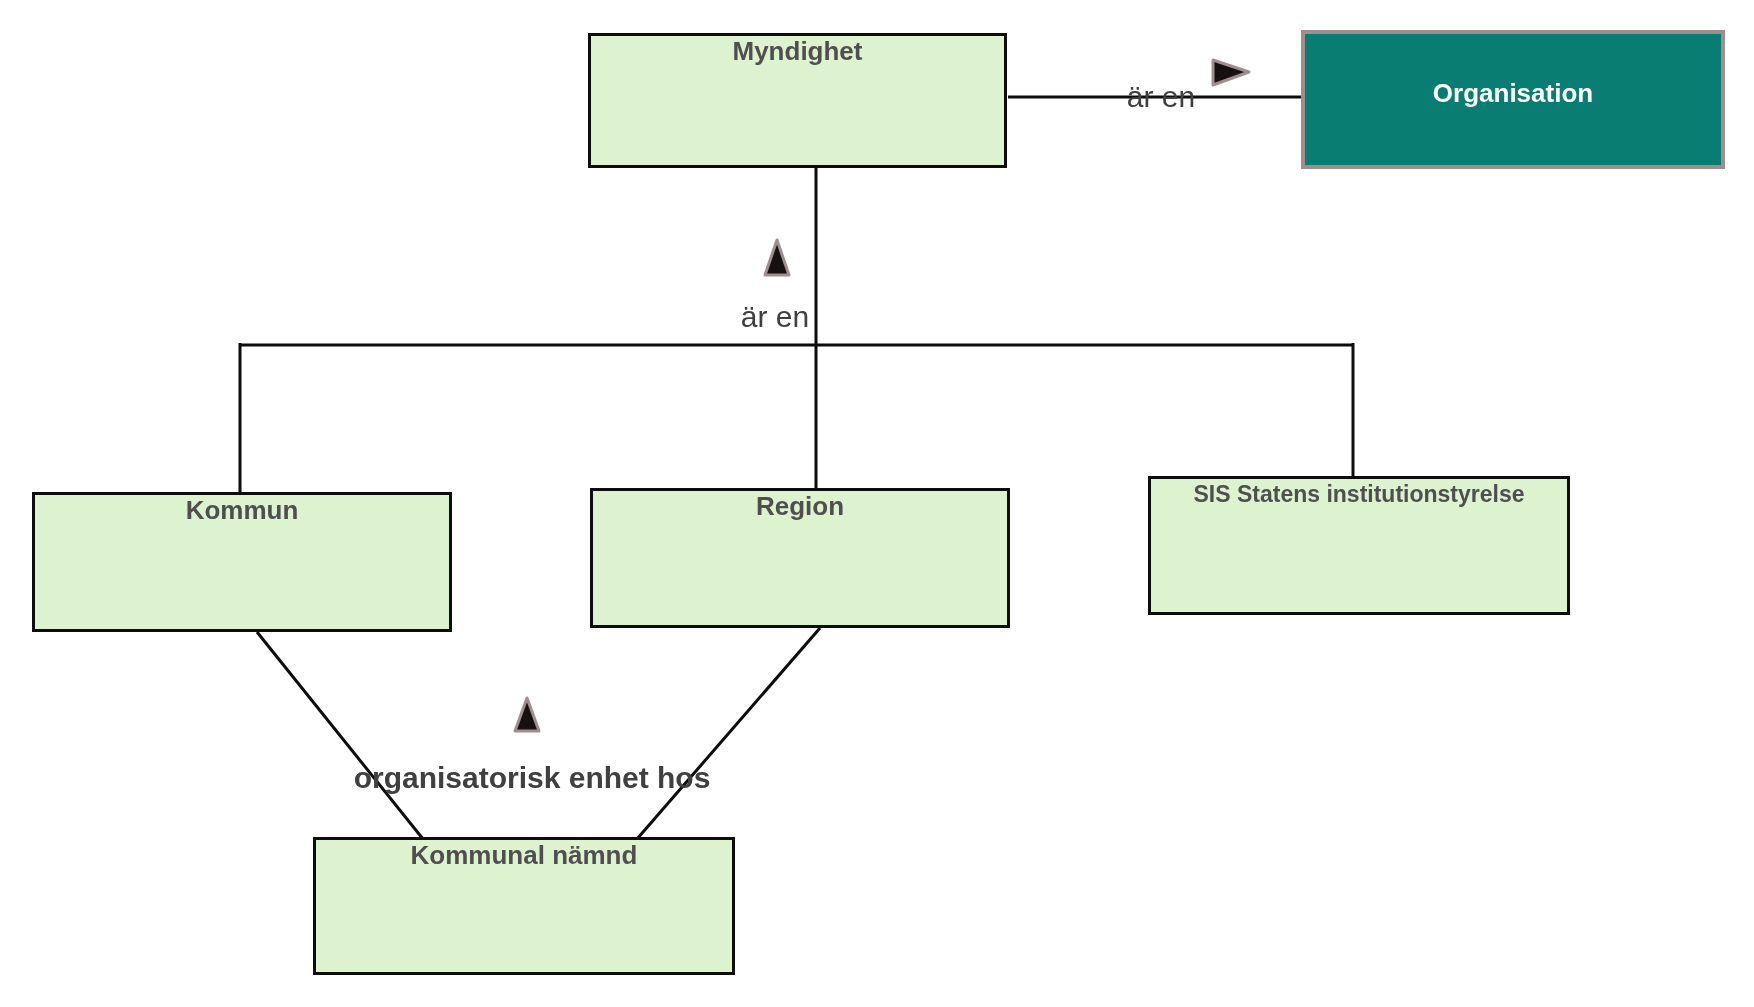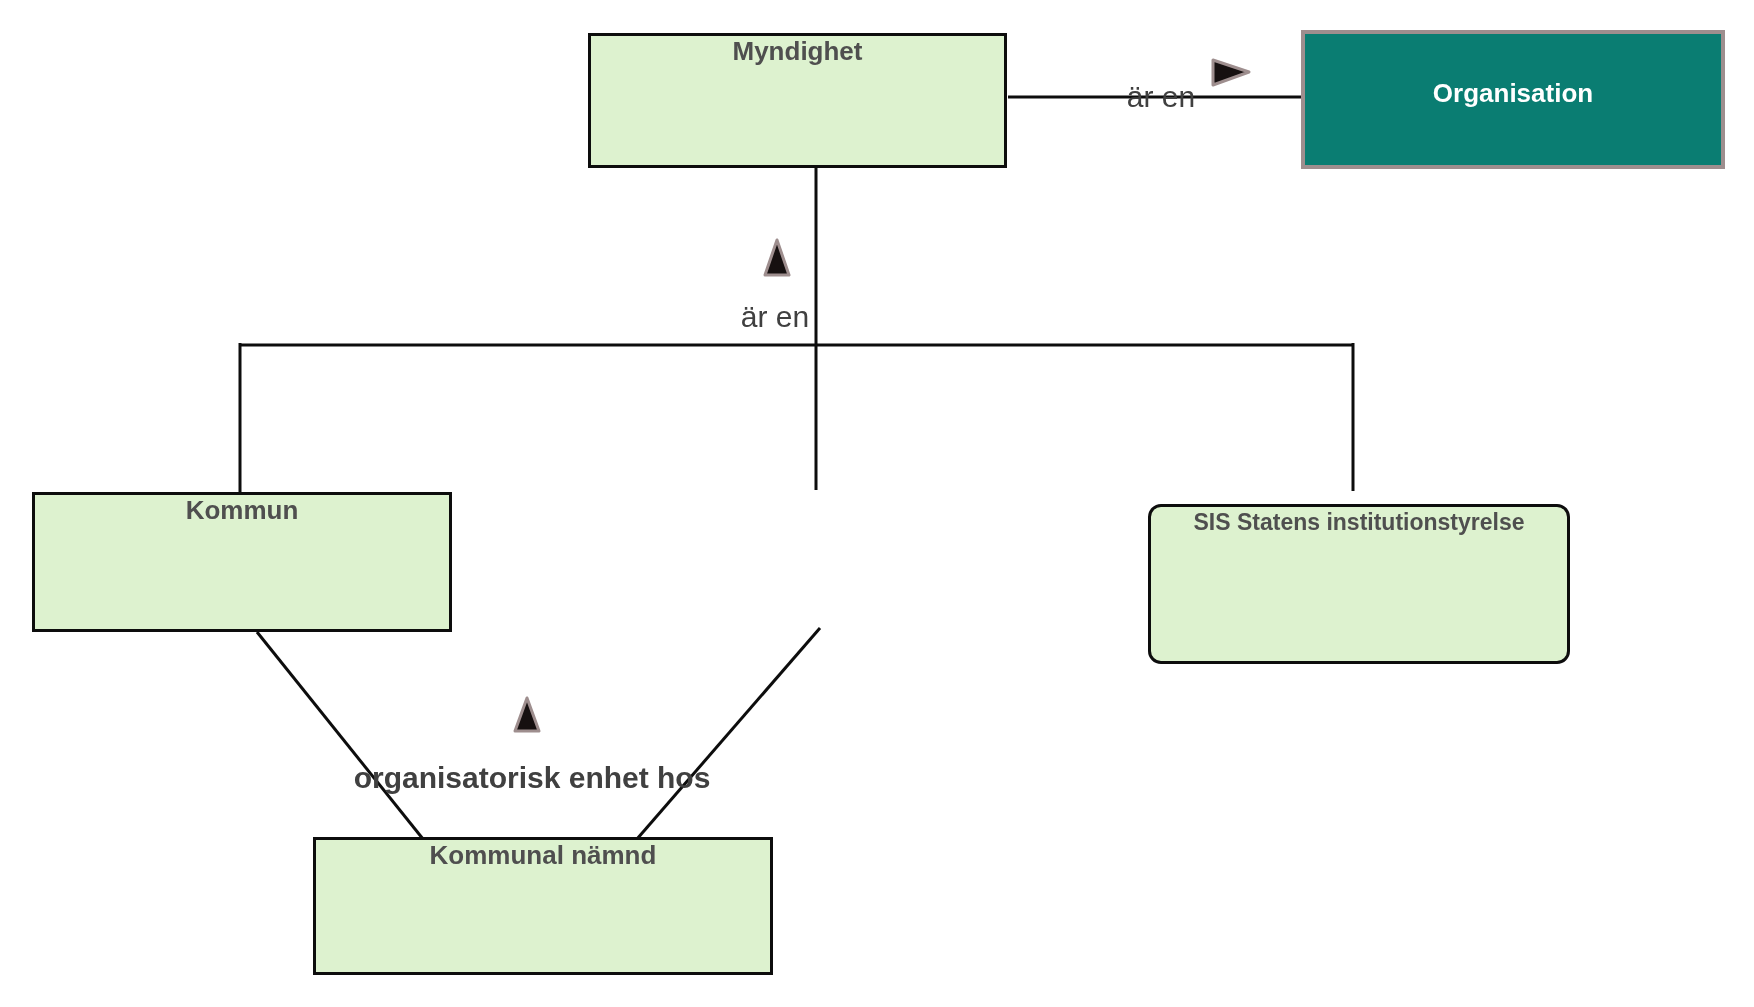--- a/index.html
+++ b/index.html
@@ -108,26 +108,29 @@
   </div>
 
   <div class="node node--highlight" style="left:1301px; top:30px; width:424px; height:139px;">
     <span class="node-label">Organisation</span>
   </div>
 
   <div class="node" style="left:32px; top:492px; width:420px; height:140px;">
     <span class="node-label">Kommun</span>
   </div>
 
+  <div class="node" style="left:590px; top:488px; width:420px; height:140px;">
+    <span class="node-label">Region</span>
+  </div>
 
-  <div class="node node--long-label" style="left:1148px; top:504px; width:422px; height:160px;border-radius:13px;">
+  <div class="node node--long-label" style="left:1148px; top:476px; width:422px; height:139px;">
     <span class="node-label">SIS Statens institutionstyrelse</span>
   </div>
 
-  <div class="node" style="left:313px; top:837px; width:460px; height:138px;">
+  <div class="node" style="left:313px; top:837px; width:422px; height:138px;">
     <span class="node-label">Kommunal nämnd</span>
   </div>
 
   <div class="edge-label" style="left:1161px; top:71px;">är en</div>
 
   <div class="edge-label" style="left:775px; top:291px;">är en</div>
 
   <div class="edge-label" style="left:532px; top:752px;font-weight:bold;">organisatorisk enhet hos</div>
 
 </div>

